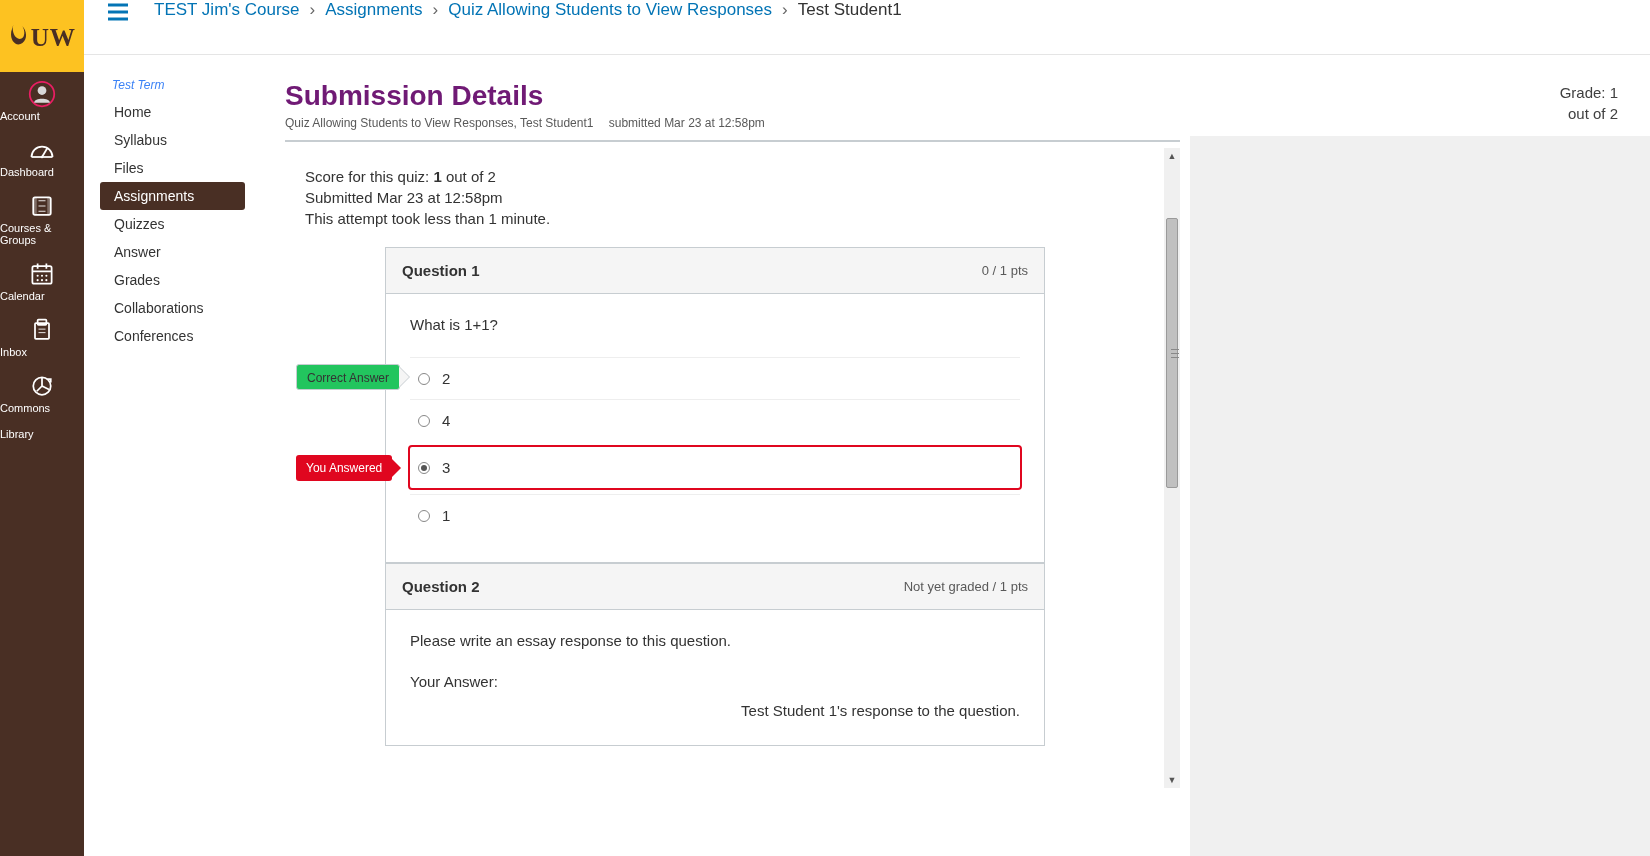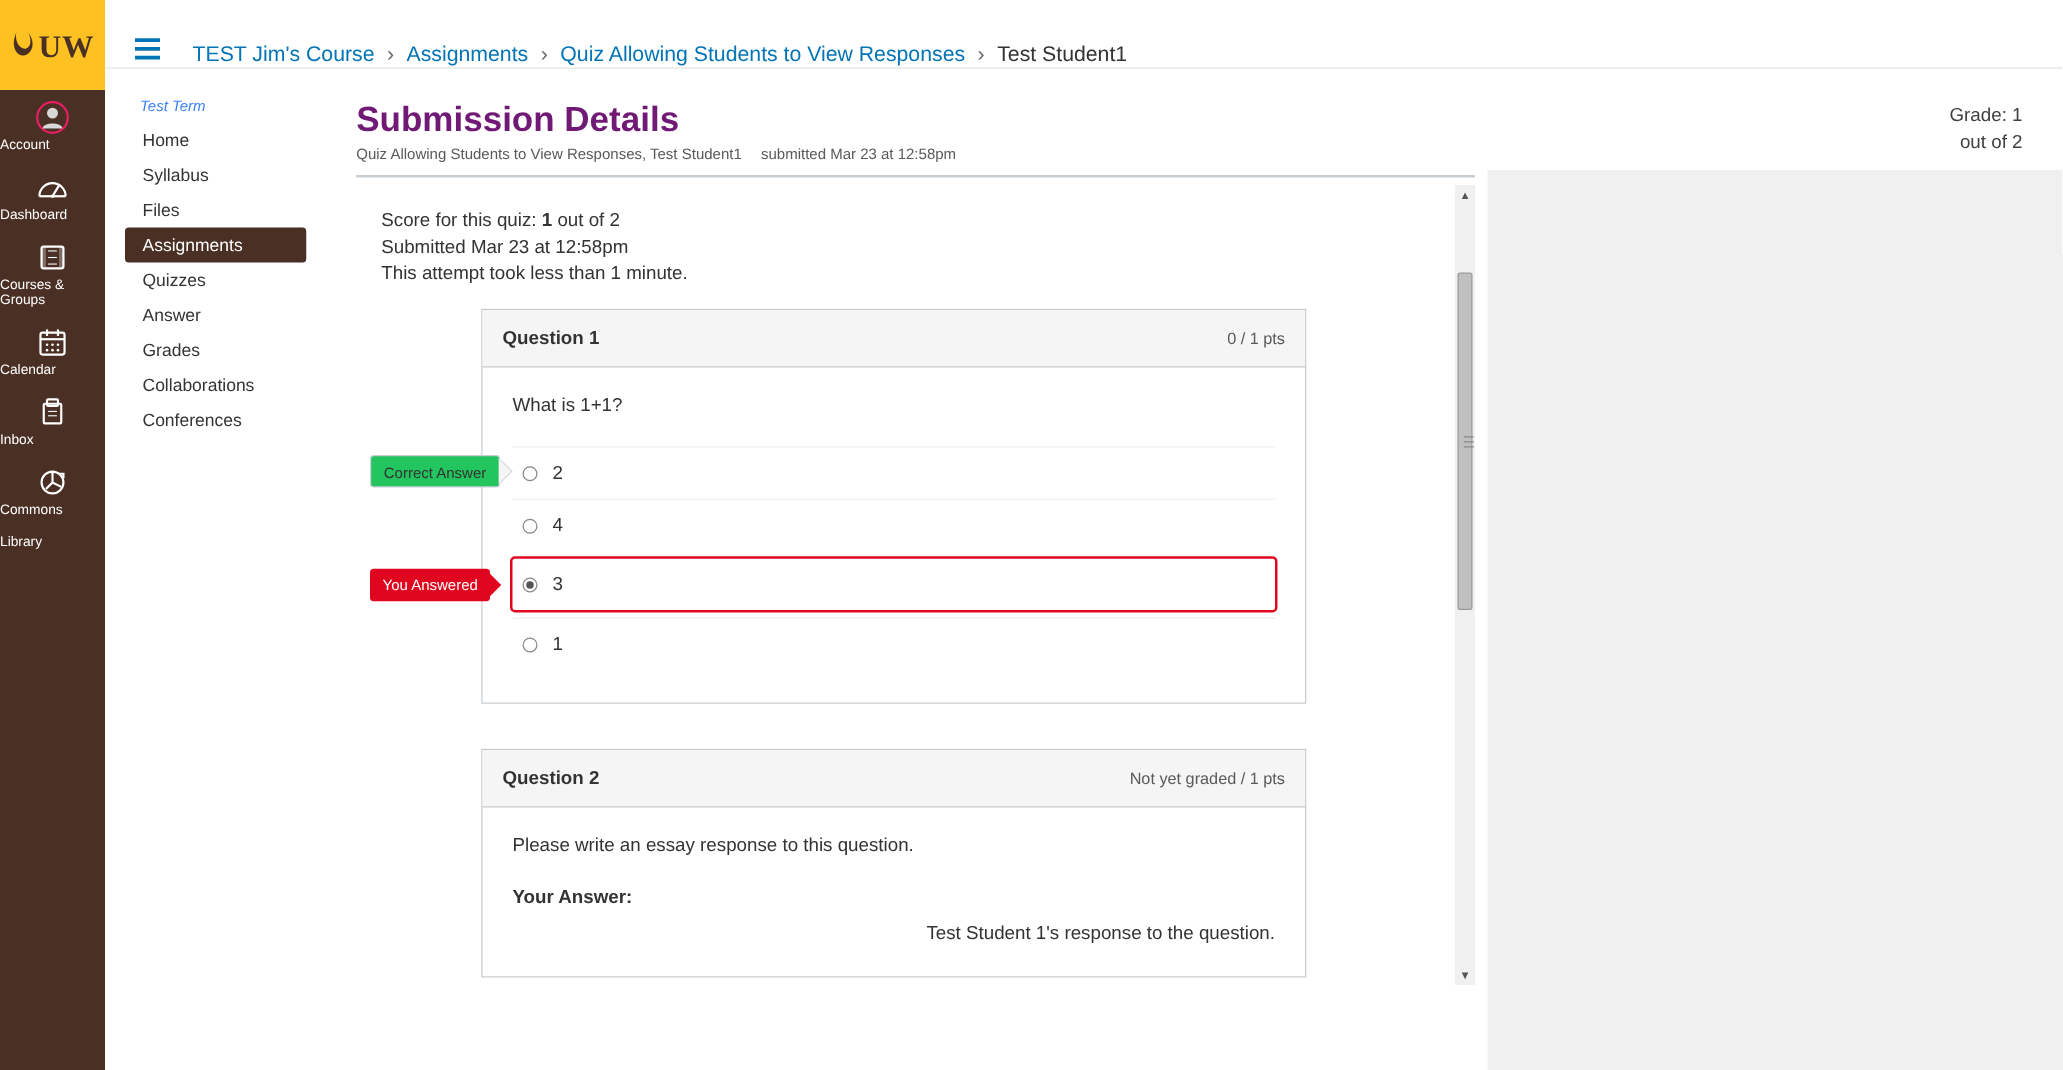--- a/index.html
+++ b/index.html
@@ -56,21 +56,21 @@
     color: #fff;
   }
 
   
   .topbar {
     position: absolute;
     left: 84px; top: 0; right: 0;
     height: 55px;
     border-bottom: 1px solid #e5e5e5;
     display: flex;
-    align-items: flex-end;
+    align-items: flex-start;
     padding-left: 22px;
   }
   .hamburger {
     margin-right: 24px;
     cursor: pointer;
     color: #0374b5;
   }
   .hamburger svg { width: 24px; height: 24px; }
   .crumb {
     color: #0374b5;
@@ -151,21 +151,20 @@
     padding-top: 18px;
   }
 
   .score-block { margin: 0 0 18px 20px; font-size: 15px; color: #333; line-height: 1.4; }
   .score-block .bold { font-weight: bold; }
 
   .question {
     margin-left: 100px;
     width: 660px;
     border: 1px solid #c7cdd1;
-    margin-bottom: 36px;
     position: relative;
     background: #fff;
   }
   .q-header {
     background: #f5f5f5;
     border-bottom: 1px solid #c7cdd1;
     padding: 14px 16px;
     display: flex;
     justify-content: space-between;
     align-items: center;
@@ -241,21 +240,21 @@
   .tag.you::after {
     content: "";
     position: absolute;
     right: -9px;
     top: 4px;
     border-top: 9px solid transparent;
     border-bottom: 9px solid transparent;
     border-left: 9px solid #e0061f;
   }
 
-  .your-answer-label { margin: 18px 0 12px 0; font-weight: bold; }
+  .your-answer-label { margin: 18px 0 12px 0; }
   .essay-resp { color: #333; text-align: right; }
 
   
   .frame-scroll {
     position: absolute;
     right: -2px;
     top: 0;
     width: 16px;
     height: 640px;
     background: #f0f0f0;

